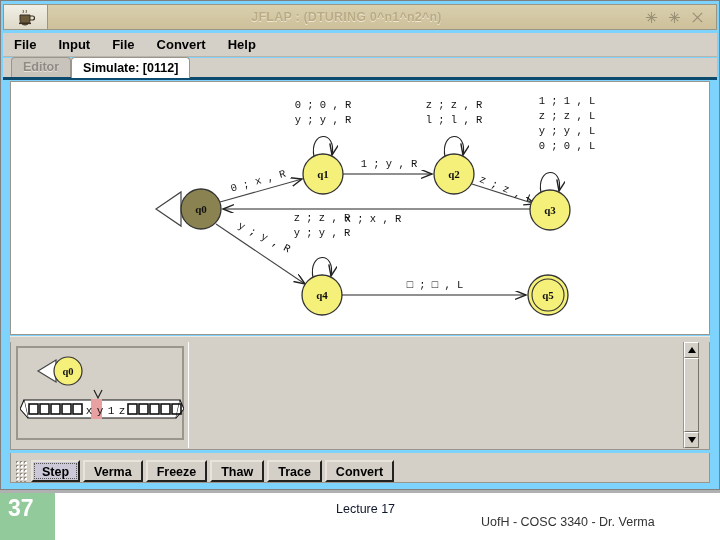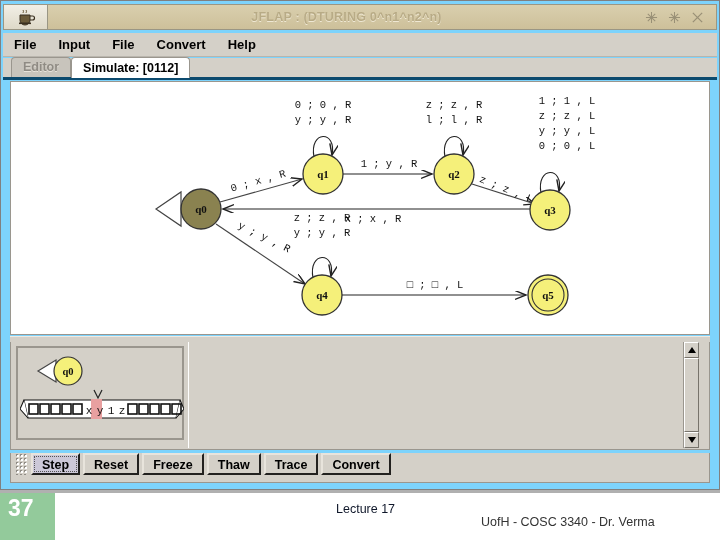--- a/index.html
+++ b/index.html
@@ -142,21 +142,21 @@
     box-sizing:border-box;
   }
   .arrow-up{width:0;height:0;border-left:4px solid transparent;border-right:4px solid transparent;border-bottom:6px solid #000;}
   .arrow-dn{width:0;height:0;border-left:4px solid transparent;border-right:4px solid transparent;border-top:6px solid #000;}
   
   .buttonbar{
     position:absolute;left:9px;top:452px;width:700px;height:30px;
     background:#d4d0c8;
     border:1px solid #9a968e;border-top:none;
     box-sizing:border-box;
-    display:flex;align-items:flex-start;
+    display:flex;align-items:flex-end;
     padding-left:4px;
   }
   .grip{
     width:12px;height:22px;margin-right:4px;
     background-image:
       radial-gradient(#fff 40%, transparent 41%),
       radial-gradient(#8f8b84 40%, transparent 41%);
     background-size:4px 4px,4px 4px;
     background-position:1px 1px,0 0;
   }
@@ -380,21 +380,21 @@
       <div class="sb-thumb"></div>
       <div class="sb-btn">
         <div class="arrow-dn"></div>
       </div>
     </div>
   </div>
 
   <div class="buttonbar">
     <div class="grip"></div>
     <div class="jbtn focused">Step</div>
-    <div class="jbtn">Reset</div>
+    <div class="jbtn">Verma</div>
     <div class="jbtn">Freeze</div>
     <div class="jbtn">Thaw</div>
     <div class="jbtn">Trace</div>
     <div class="jbtn">Convert</div>
   </div>
 
 </div>
 
 <div class="footer">
   <div class="footer-line"></div>

